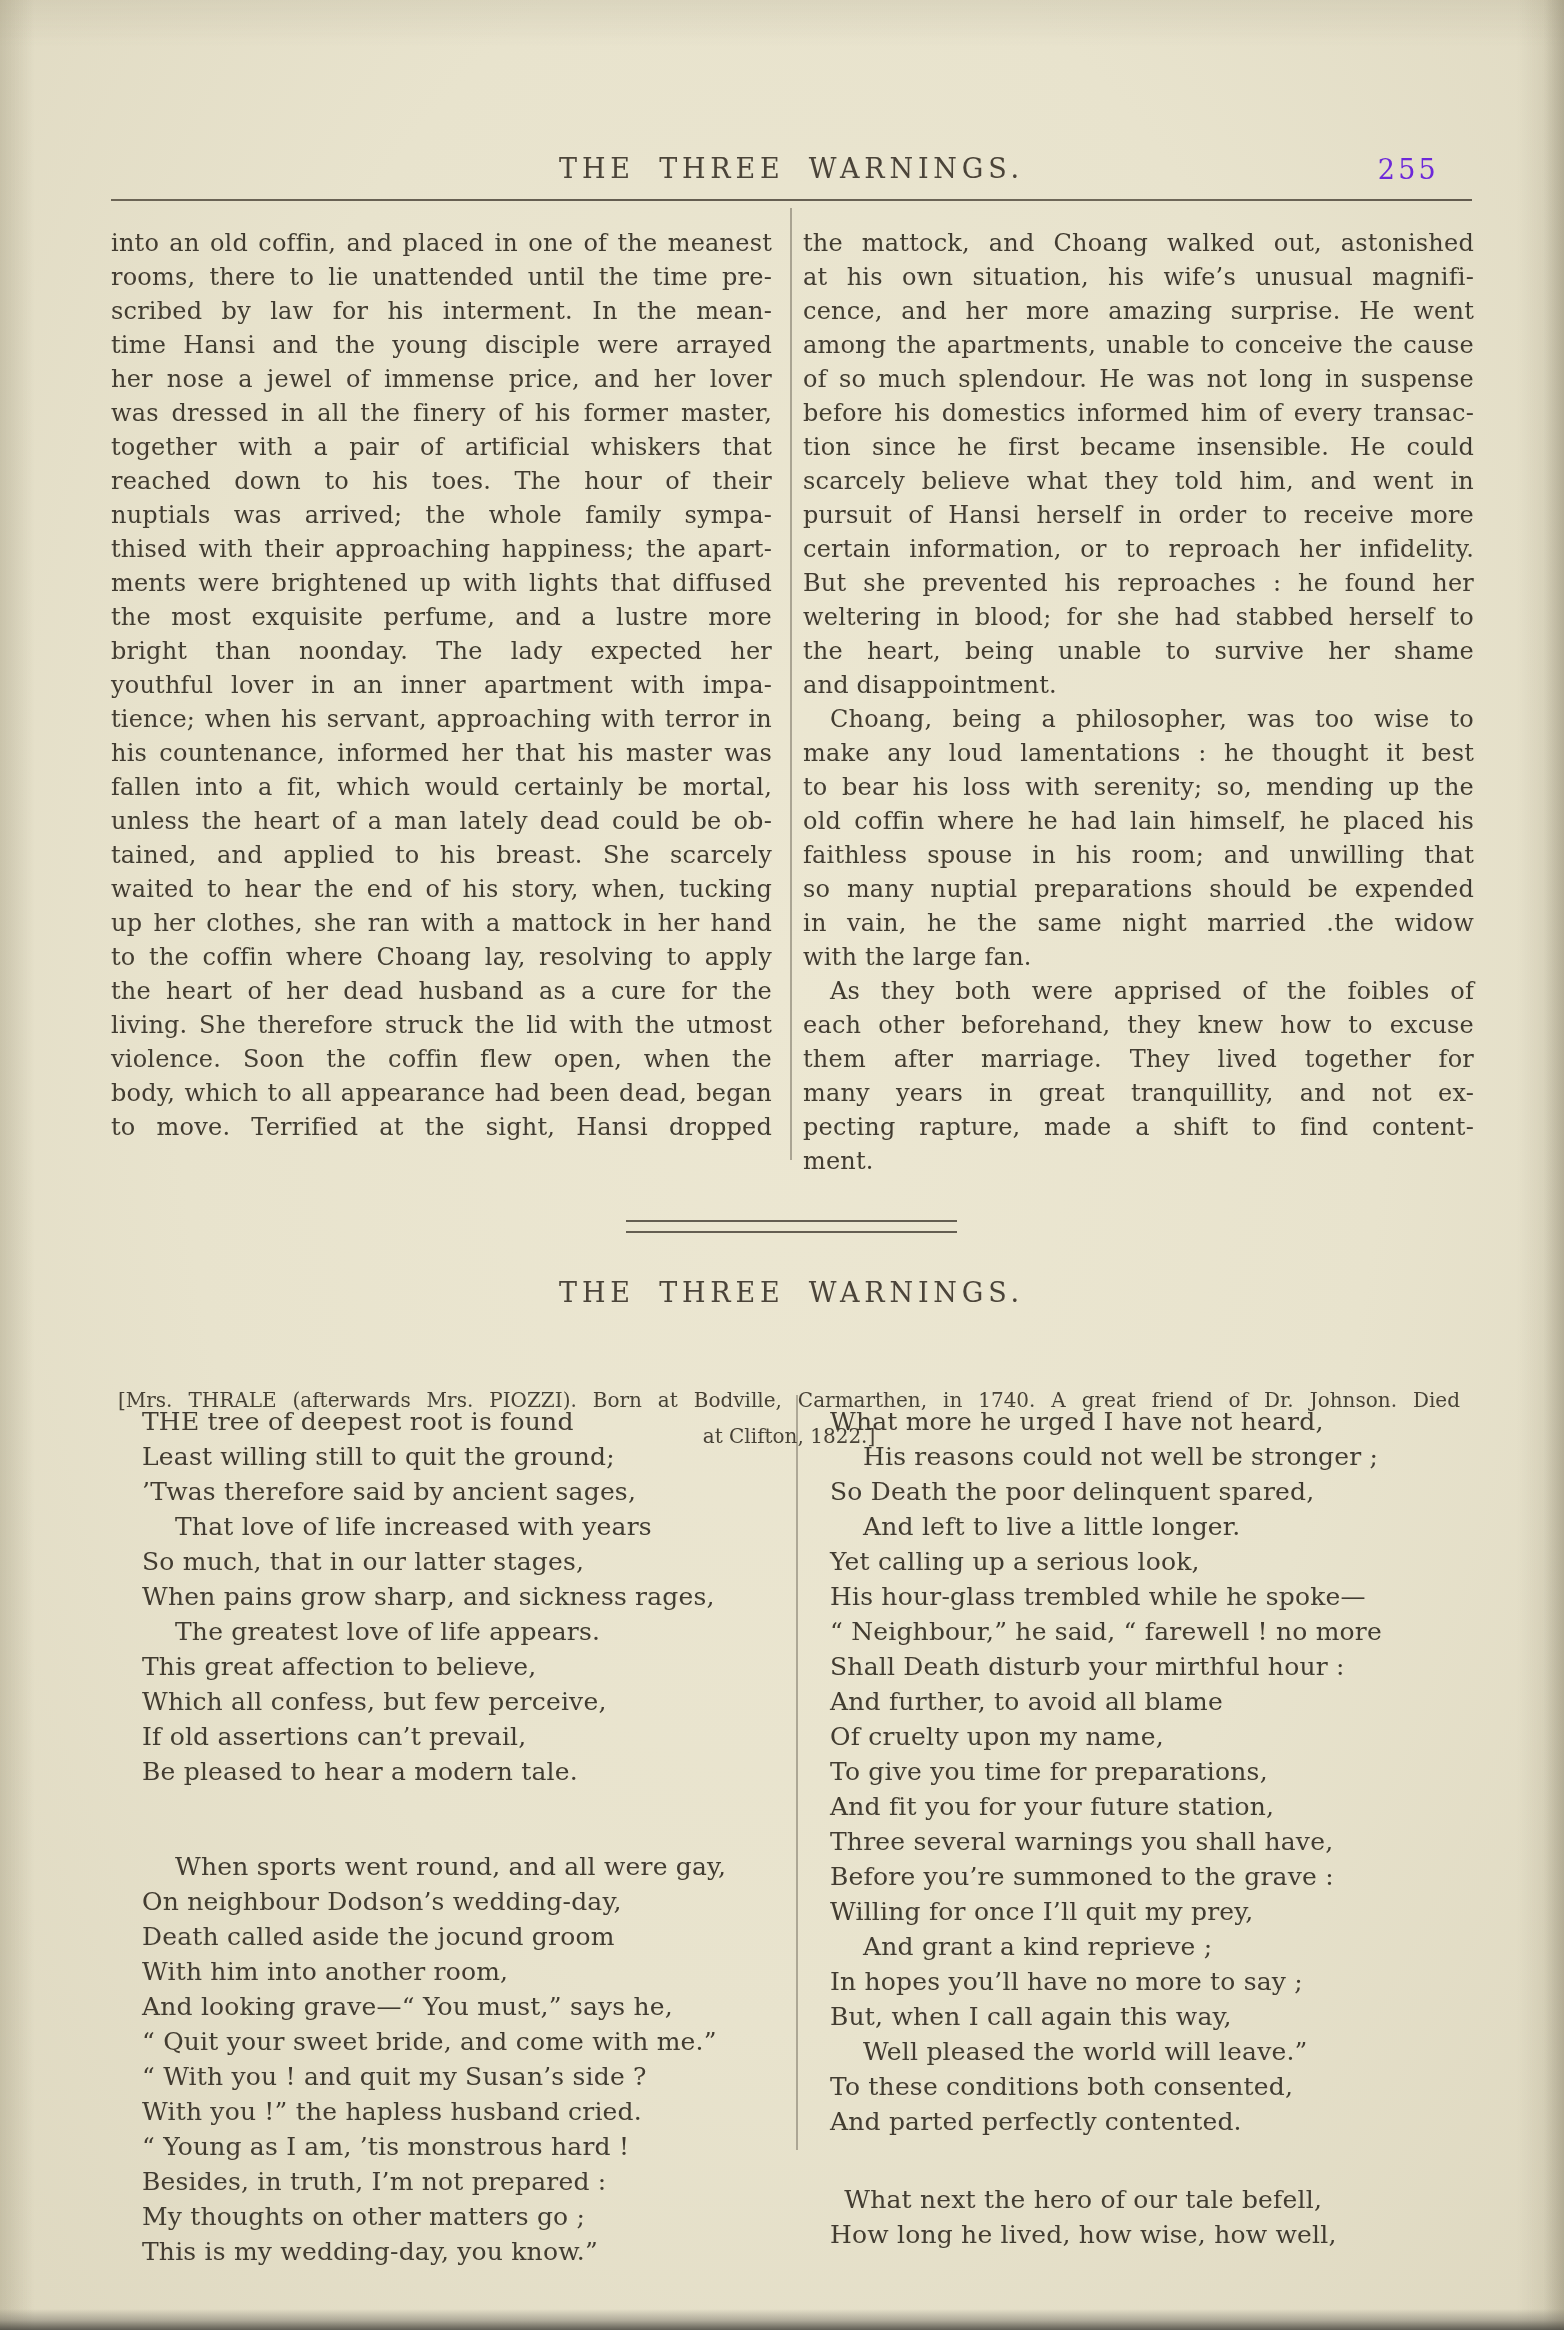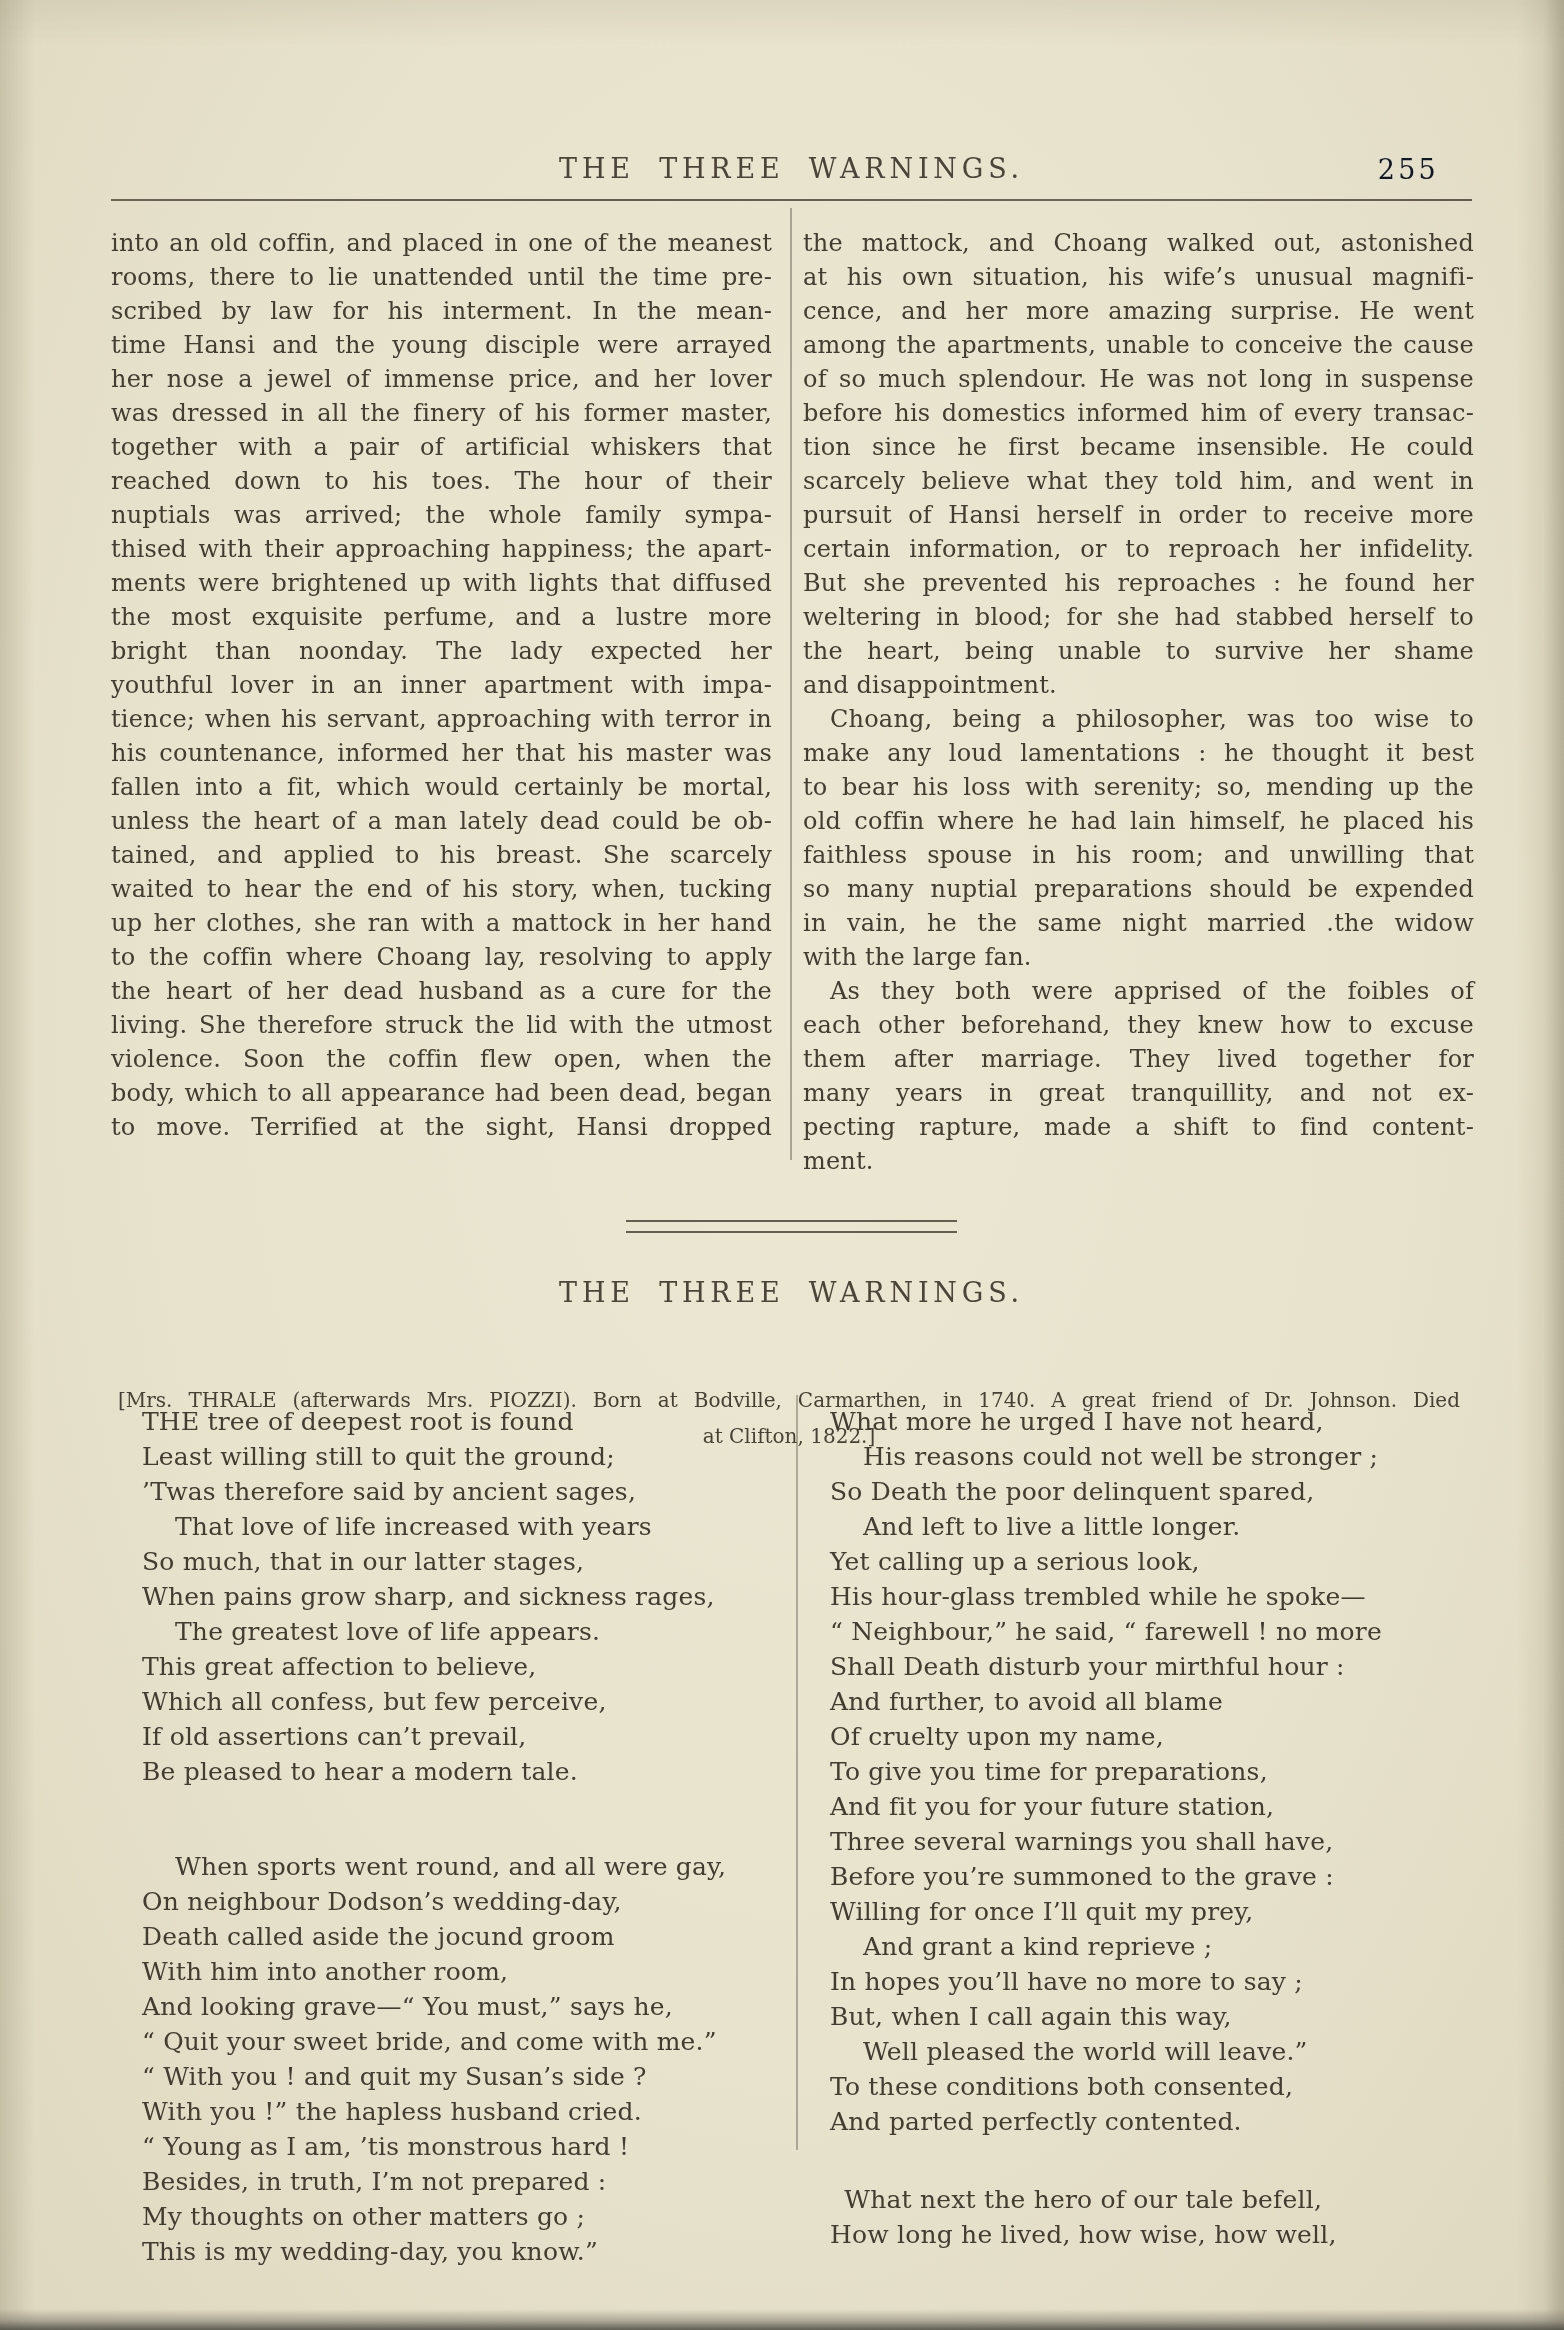--- a/index.html
+++ b/index.html
@@ -15,21 +15,21 @@
       linear-gradient(180deg, rgba(150,142,114,.16) 0%, rgba(150,142,114,0) 2%),
       radial-gradient(ellipse at 50% 42%, #ece7d2 0%, #e8e3cd 55%, #ded8c0 100%);
   }
   .running-head{
     position:absolute;top:153px;left:111px;width:1361px;
     text-align:center;font-size:27px;letter-spacing:4.8px;word-spacing:11px;
     color:#4b4439;
   }
   .page-num{
     position:absolute;top:154px;left:1272px;width:167px;
-    text-align:right;font-size:27px;letter-spacing:3.2px;color:#0f172a;
+    text-align:right;font-size:27px;letter-spacing:3.2px;color:#6d28d9;
   }
   .head-rule{
     position:absolute;top:199px;left:111px;width:1361px;height:2.4px;
     background:linear-gradient(90deg,#564f41 0%,#4b4439 40%,#5a5345 75%,#4b4439 100%);
     opacity:.85;
   }
   .col-rule-prose{
     position:absolute;left:790px;top:208px;width:1.6px;height:952px;
     background:#5a5448;opacity:.45;
   }

